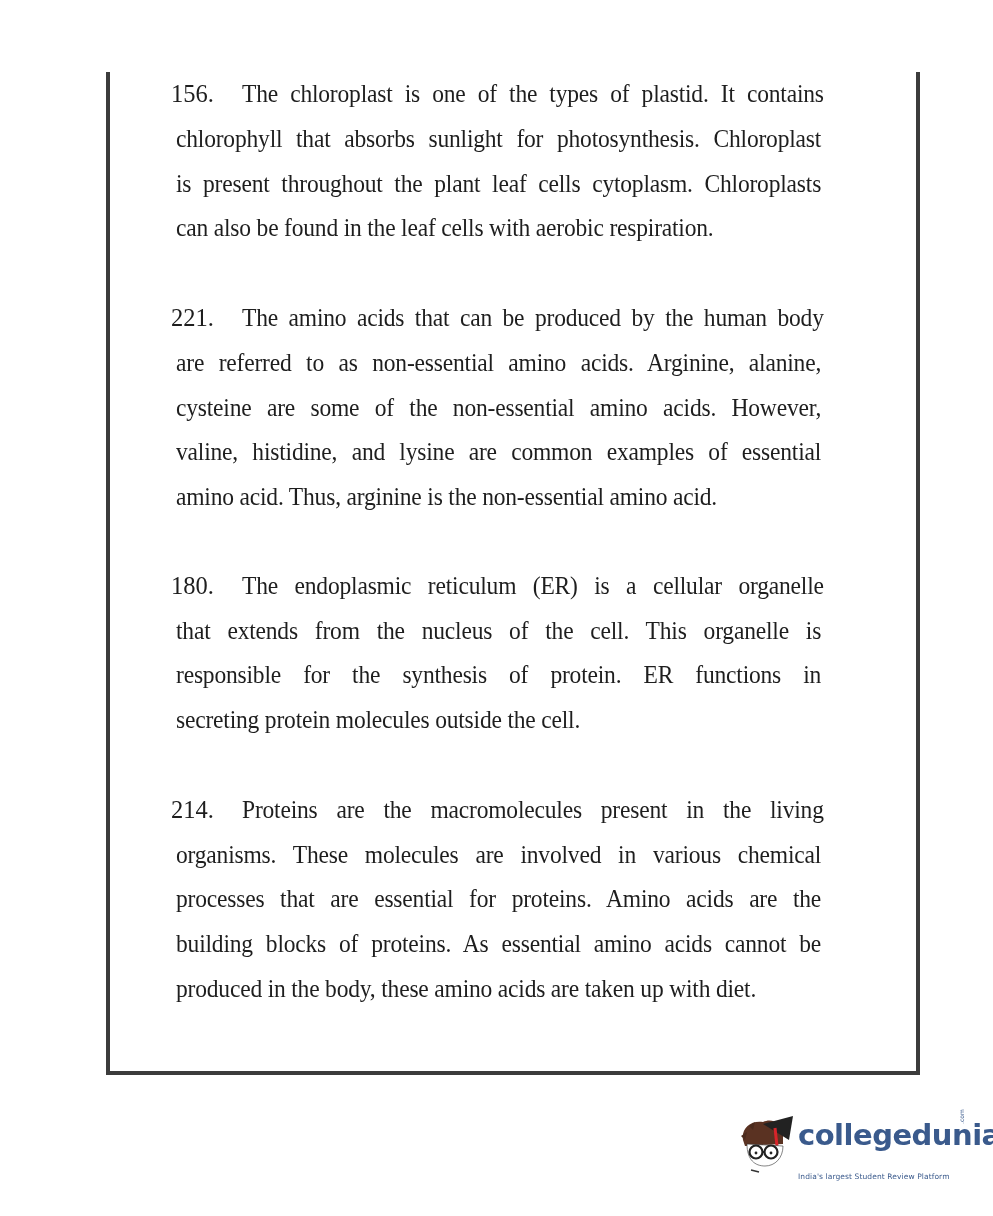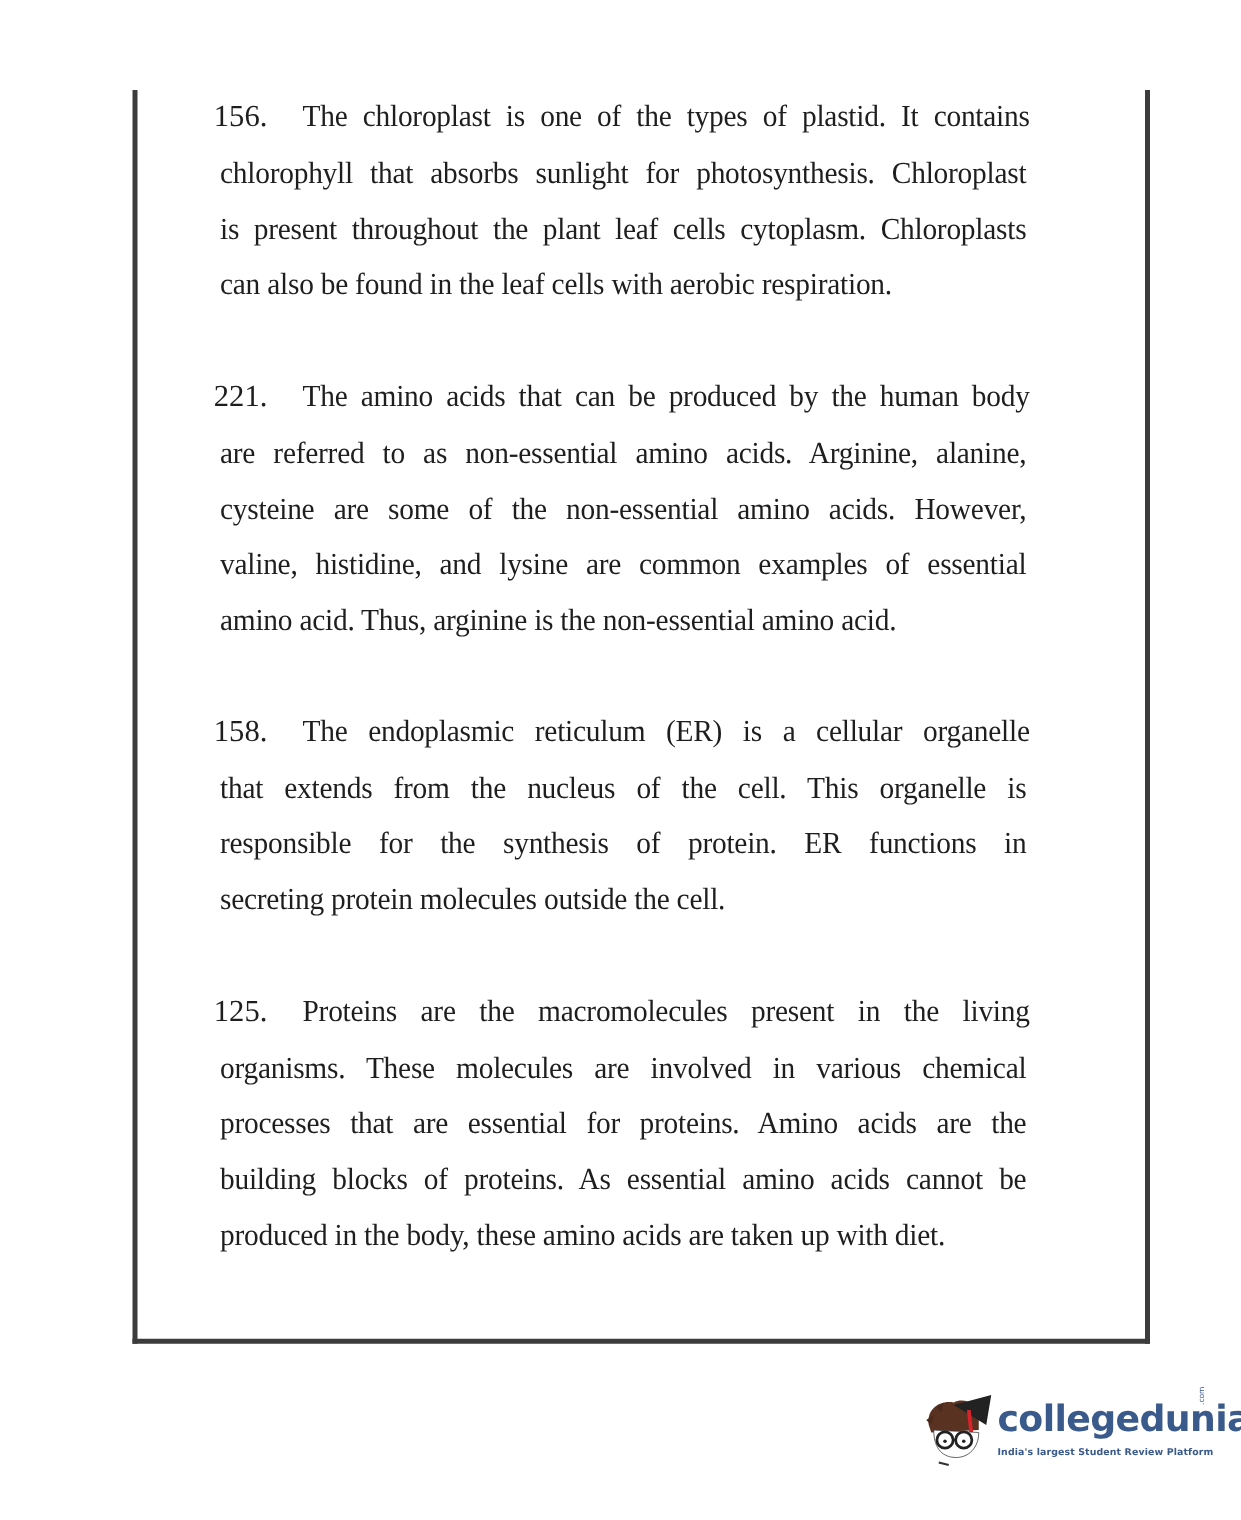--- a/index.html
+++ b/index.html
@@ -61,23 +61,23 @@
       left: 221px; top: 14px;
       font-family: "DejaVu Sans", sans-serif;
       font-size: 6px;
       color: #3a5a8c;
       transform: rotate(-90deg);
       transform-origin: left top;
       white-space: nowrap;
     }
     .logo-tagline {
       position: absolute;
-      left: 61px; top: 47px;
+      left: 61px; top: 62px;
       font-family: "DejaVu Sans", sans-serif;
-      font-weight: bold;
+      font-weight: normal;
       font-size: 7.5px;
       color: #3a5a8c;
       white-space: nowrap;
       letter-spacing: 0.1px;
     }
     .mascot { position: absolute; left: 0; top: 0; }
   </style>
 </head>
 <body>
 
@@ -94,29 +94,29 @@
 <div class="q" style="top:303px;">
   <span class="num" style="top:0px;">221.</span>
   <div class="line first" style="top:0px;">The amino acids that can be produced by the human body</div>
   <div class="line" style="top:45px;">are referred to as non-essential amino acids. Arginine, alanine,</div>
   <div class="line" style="top:90px;">cysteine are some of the non-essential amino acids. However,</div>
   <div class="line" style="top:134px;">valine, histidine, and lysine are common examples of essential</div>
   <div class="line last" style="top:179px;">amino acid. Thus, arginine is the non-essential amino acid.</div>
 </div>
 
 <div class="q" style="top:571px;">
-  <span class="num" style="top:0px;">158.</span>
+  <span class="num" style="top:0px;">180.</span>
   <div class="line first" style="top:0px;">The endoplasmic reticulum (ER) is a cellular organelle</div>
   <div class="line" style="top:45px;">that extends from the nucleus of the cell. This organelle is</div>
   <div class="line" style="top:89px;">responsible for the synthesis of protein. ER functions in</div>
   <div class="line last" style="top:134px;">secreting protein molecules outside the cell.</div>
 </div>
 
 <div class="q" style="top:795px;">
-  <span class="num" style="top:0px;">125.</span>
+  <span class="num" style="top:0px;">214.</span>
   <div class="line first" style="top:0px;">Proteins are the macromolecules present in the living</div>
   <div class="line" style="top:45px;">organisms. These molecules are involved in various chemical</div>
   <div class="line" style="top:89px;">processes that are essential for proteins. Amino acids are the</div>
   <div class="line" style="top:134px;">building blocks of proteins. As essential amino acids cannot be</div>
   <div class="line last" style="top:179px;">produced in the body, these amino acids are taken up with diet.</div>
 </div>
 
 <div class="logo">
   <svg class="mascot" width="64" height="80" viewBox="0 0 64 80">
 

